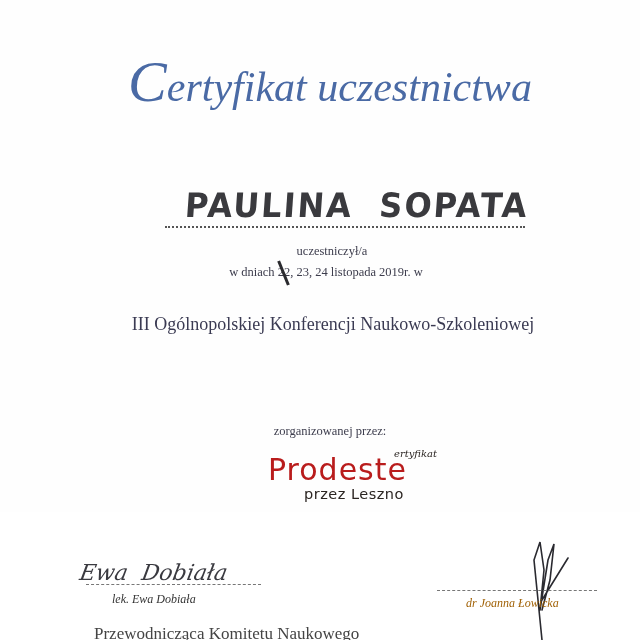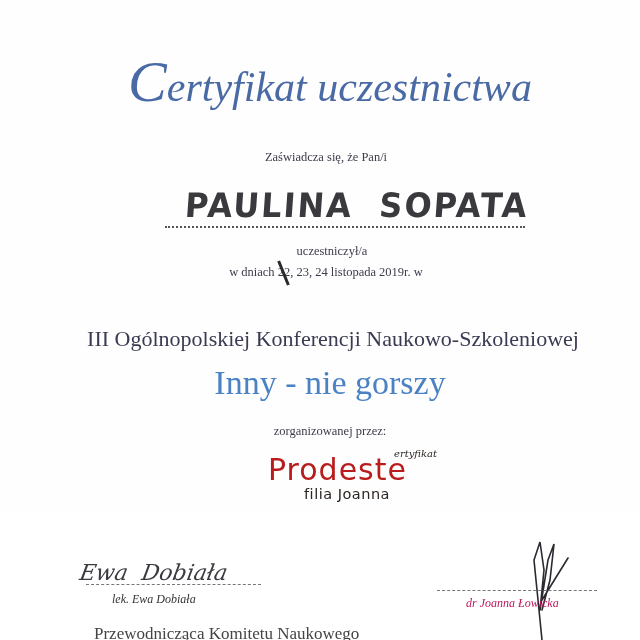--- a/index.html
+++ b/index.html
@@ -66,24 +66,23 @@
       content: "";
       position: absolute;
       left: 4px; top: -5px;
       width: 3px; height: 26px;
       background: #2a2a2e;
       transform: rotate(-22deg);
     }
 
     .conference {
       top: 314px;
-      font-size: 22px;
+      font-size: 18px;
       color: #3a3a52;
       left: 26px;
-      margin-top: 12px;
     }
     .event-name {
       top: 364px;
       font-size: 34px;
       color: #4a82c4;
       left: 20px;
     }
     .organized { top: 424px; left: 20px; }
 
     .logo {
@@ -137,59 +136,57 @@
       top: 624px; left: 46px;
       font-size: 17px; color: #444; margin-left: 48px;
     }
 
     .sig-right-line {
       top: 590px; left: 437px; width: 160px;
       border-top: 1.5px dashed #777;
     }
     .sig-right-name {
       top: 596px; left: 466px;
-      font-size: 12px; font-style: italic; color: #be185d; text-align: center;
+      font-size: 12px; font-style: italic; color: #a16207; text-align: center;
     }
     .sig-right-role {
       top: 624px; left: 432px;
       font-size: 11.5px; color: #444;
     }
     .sig-right-hand {
       top: 540px; left: 520px;
       width: 60px; height: 100px;
     }
   </style>
 </head>
 <body>
 
 <div class="page">
 
   <div class="abs center title"><span class="cap">C</span><span>ertyfikat uczestnictwa</span></div>
 
-  <div class="abs center small-text attests">Zaświadcza się, że Pan/i</div>
 
   <div class="abs name-line">
     <div class="name-hand">PAULINA  SOPATA</div>
     <div class="dots"></div>
   </div>
 
   <div class="abs center small-text participated">uczestniczył/a</div>
 
   <div class="abs center small-text dates"><span>w dniach </span><span class="strike">22</span><span>, 23, 24 listopada 2019r. w</span></div>
 
   <div class="abs center conference">III Ogólnopolskiej Konferencji Naukowo-Szkoleniowej</div>
 
-  <div class="abs center event-name">Inny - nie gorszy</div>
 
   <div class="abs center small-text organized">zorganizowanej przez:</div>
 
   <div class="abs logo">
     <span class="logo-fund">ertyfikat</span>
     <span class="logo-main">Prodeste</span>
-    <span class="logo-branch">filia Joanna</span>
+    <span class="logo-branch">przez Leszno</span>
   </div>
 
   <div class="abs sig-left-hand">Ewa  Dobiała</div>
   <div class="abs sig-left-line"></div>
   <div class="abs sig-left-name">lek. Ewa Dobiała</div>
   <div class="abs sig-left-role">Przewodnicząca Komitetu Naukowego</div>
 
   <svg class="abs sig-right-hand" viewBox="0 0 60 100">
     <path d="M22 100 L18 60 L14 20 L20 2 L24 30 L20 70 M20 70 L28 20 L34 4 L30 40 L22 70 M22 60 L48 18" fill="none" stroke="#2a2a30" stroke-width="1.6" stroke-linecap="round"></path>
   </svg>

